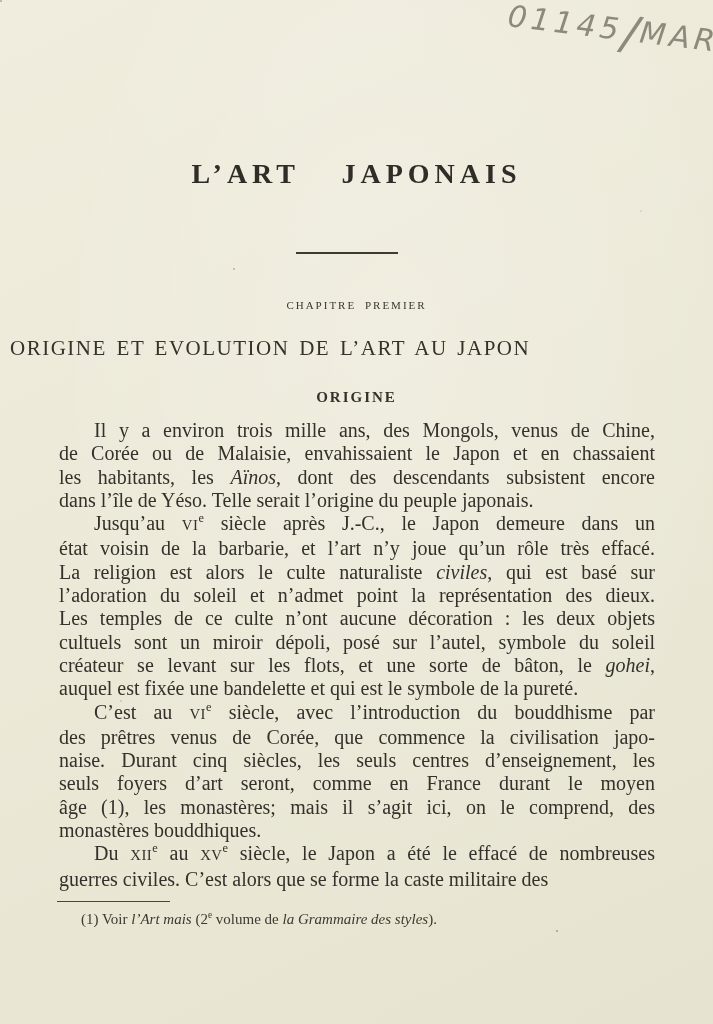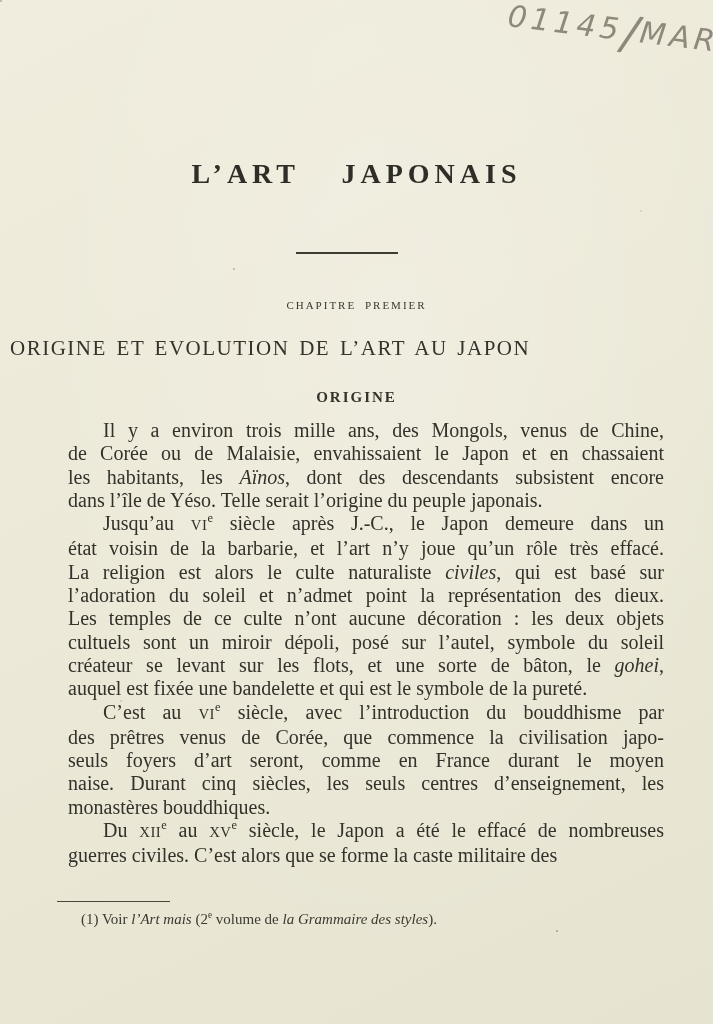--- a/index.html
+++ b/index.html
@@ -45,21 +45,21 @@
   }
   .h-section{
     position:absolute;top:336px;left:10px;width:100%;
     font-size:21px;letter-spacing:1.5px;color:#35322b;word-spacing:3px;
   }
   .h-subsection{
     position:absolute;top:389px;left:0;width:100%;text-align:center;
     font-size:15px;font-weight:bold;letter-spacing:2px;color:#35322b;
   }
   .body-text{
-    position:absolute;top:419px;left:68px;width:596px;
+    position:absolute;top:419px;left:59px;width:596px;
     font-size:20px;line-height:23.3px;color:#34312b;
   }
   .body-text .line{text-align:justify;text-align-last:justify;}
   .body-text .line.last{text-align-last:left;}
   .body-text .line.indent{text-indent:35px;}
   .i{font-style:italic;margin-top:12px;}
   .sc{font-size:0.74em;letter-spacing:0.5px;}
   .sup{font-size:0.62em;vertical-align:super;line-height:0;}
   .footnote-rule{
     position:absolute;top:901px;left:57px;width:113px;height:0;
@@ -96,22 +96,23 @@
       <div class="line indent"><span>Jusqu’au </span><span class="sc">VI</span><span class="sup">e</span><span> siècle après J.-C., le Japon demeure dans un</span></div>
       <div class="line"><span>état voisin de la barbarie, et l’art n’y joue qu’un rôle très effacé.</span></div>
       <div class="line"><span>La religion est alors le culte naturaliste </span><span class="i">civiles</span><span>, qui est basé sur</span></div>
       <div class="line"><span>l’adoration du soleil et n’admet point la représentation des dieux.</span></div>
       <div class="line"><span>Les temples de ce culte n’ont aucune décoration : les deux objets</span></div>
       <div class="line"><span>cultuels sont un miroir dépoli, posé sur l’autel, symbole du soleil</span></div>
       <div class="line"><span>créateur se levant sur les flots, et une sorte de bâton, le </span><span class="i">gohei</span><span>,</span></div>
       <div class="line last"><span>auquel est fixée une bandelette et qui est le symbole de la pureté.</span></div>
       <div class="line indent"><span>C’est au </span><span class="sc">VI</span><span class="sup">e</span><span> siècle, avec l’introduction du bouddhisme par</span></div>
       <div class="line"><span>des prêtres venus de Corée, que commence la civilisation japo-</span></div>
+      <div class="line"><span>naise. Durant cinq siècles, les seuls centres d’enseignement, les</span></div>
       <div class="line"><span>seuls foyers d’art seront, comme en France durant le moyen</span></div>
-      <div class="line"><span>naise. Durant cinq siècles, les seuls centres d’enseignement, les</span></div>
+      <div class="line"><span>âge (1), les monastères; mais il s’agit ici, on le comprend, des</span></div>
       <div class="line last"><span>monastères bouddhiques.</span></div>
       <div class="line indent"><span>Du </span><span class="sc">XII</span><span class="sup">e</span><span> au </span><span class="sc">XV</span><span class="sup">e</span><span> siècle, le Japon a été le effacé de nombreuses</span></div>
       <div class="line last"><span>guerres civiles. C’est alors que se forme la caste militaire des</span></div>
     </div>
 
   <div class="footnote-rule"></div>
 
   <div class="footnote"><span>(1) Voir </span><span class="i">l’Art mais</span><span> (2</span><span class="sup">e</span><span> volume de </span><span class="i">la Grammaire des styles</span><span>).</span></div>
 </div>
 

